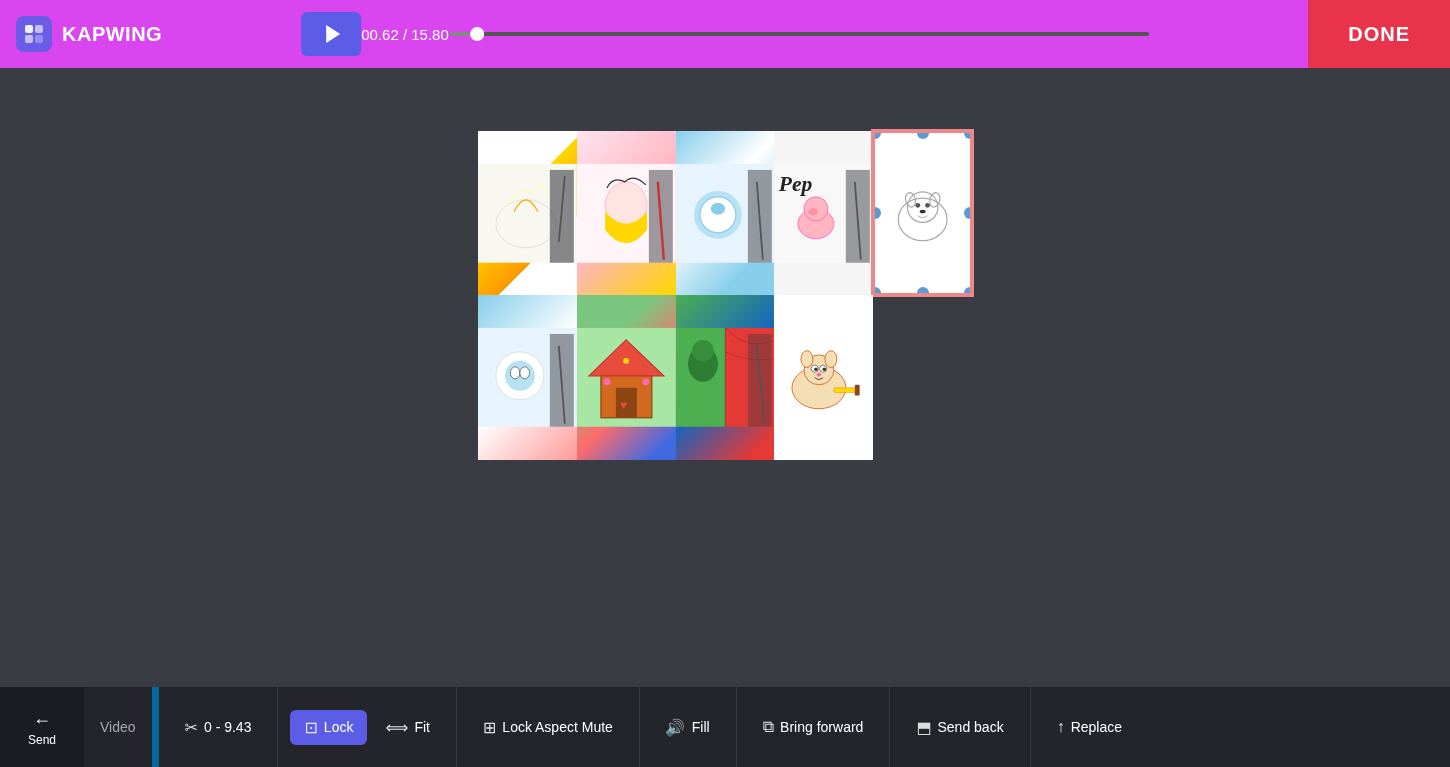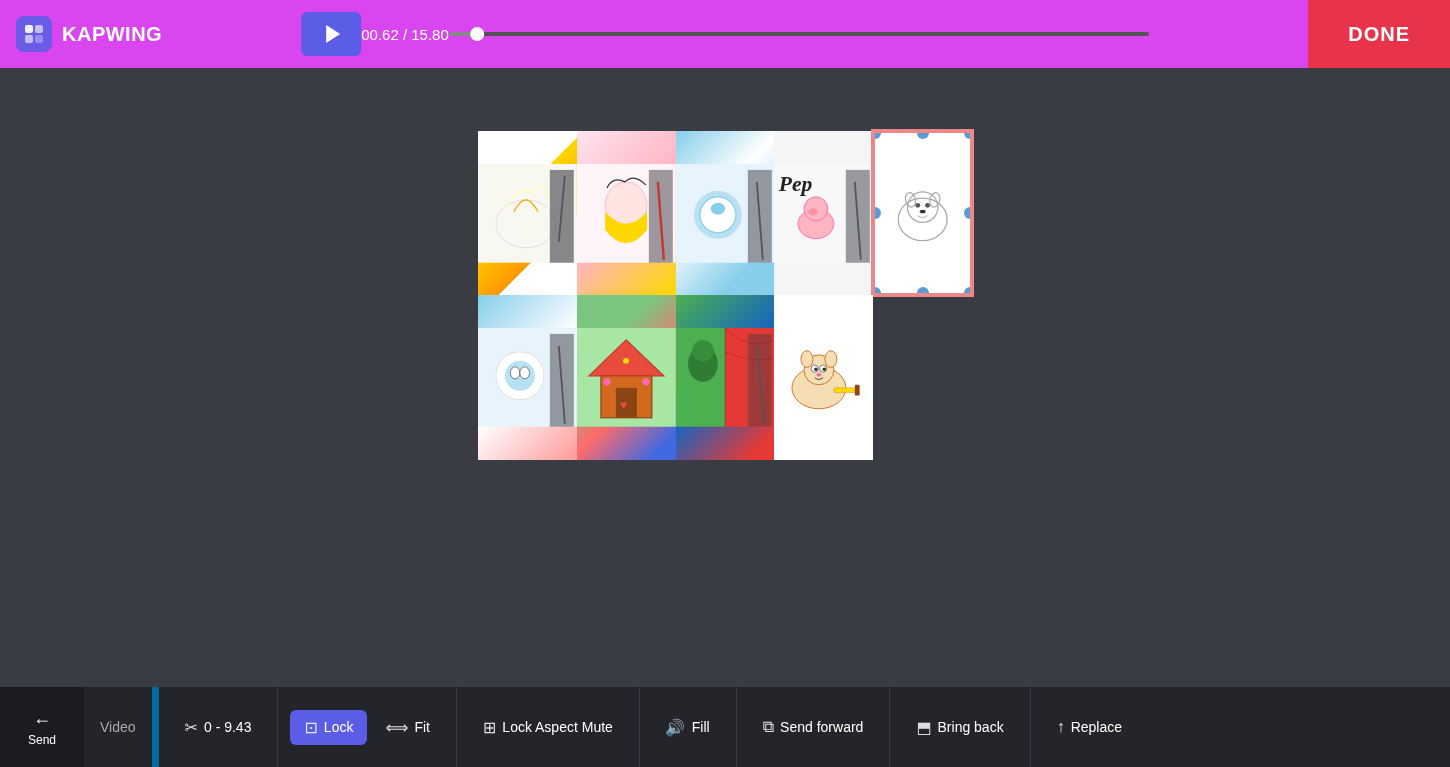--- a/index.html
+++ b/index.html
@@ -530,28 +530,28 @@
   <div class="toolbar-section">
     <button class="tool-btn">
       <span class="tool-btn-icon">🔊</span>
       <span class="tool-label">Fill</span>
     </button>
   </div>
 
   <div class="toolbar-section">
     <button class="tool-btn">
       <span class="tool-btn-icon">⧉</span>
-      <span class="tool-label">Send forward</span>
+      <span class="tool-label">Bring forward</span>
     </button>
   </div>
 
   <div class="toolbar-section">
     <button class="tool-btn">
       <span class="tool-btn-icon">⬒</span>
-      <span class="tool-label">Bring back</span>
+      <span class="tool-label">Send back</span>
     </button>
   </div>
 
   <div class="toolbar-section">
     <button class="tool-btn">
       <span class="tool-btn-icon">↑</span>
       <span class="tool-label">Replace</span>
     </button>
   </div>
 

